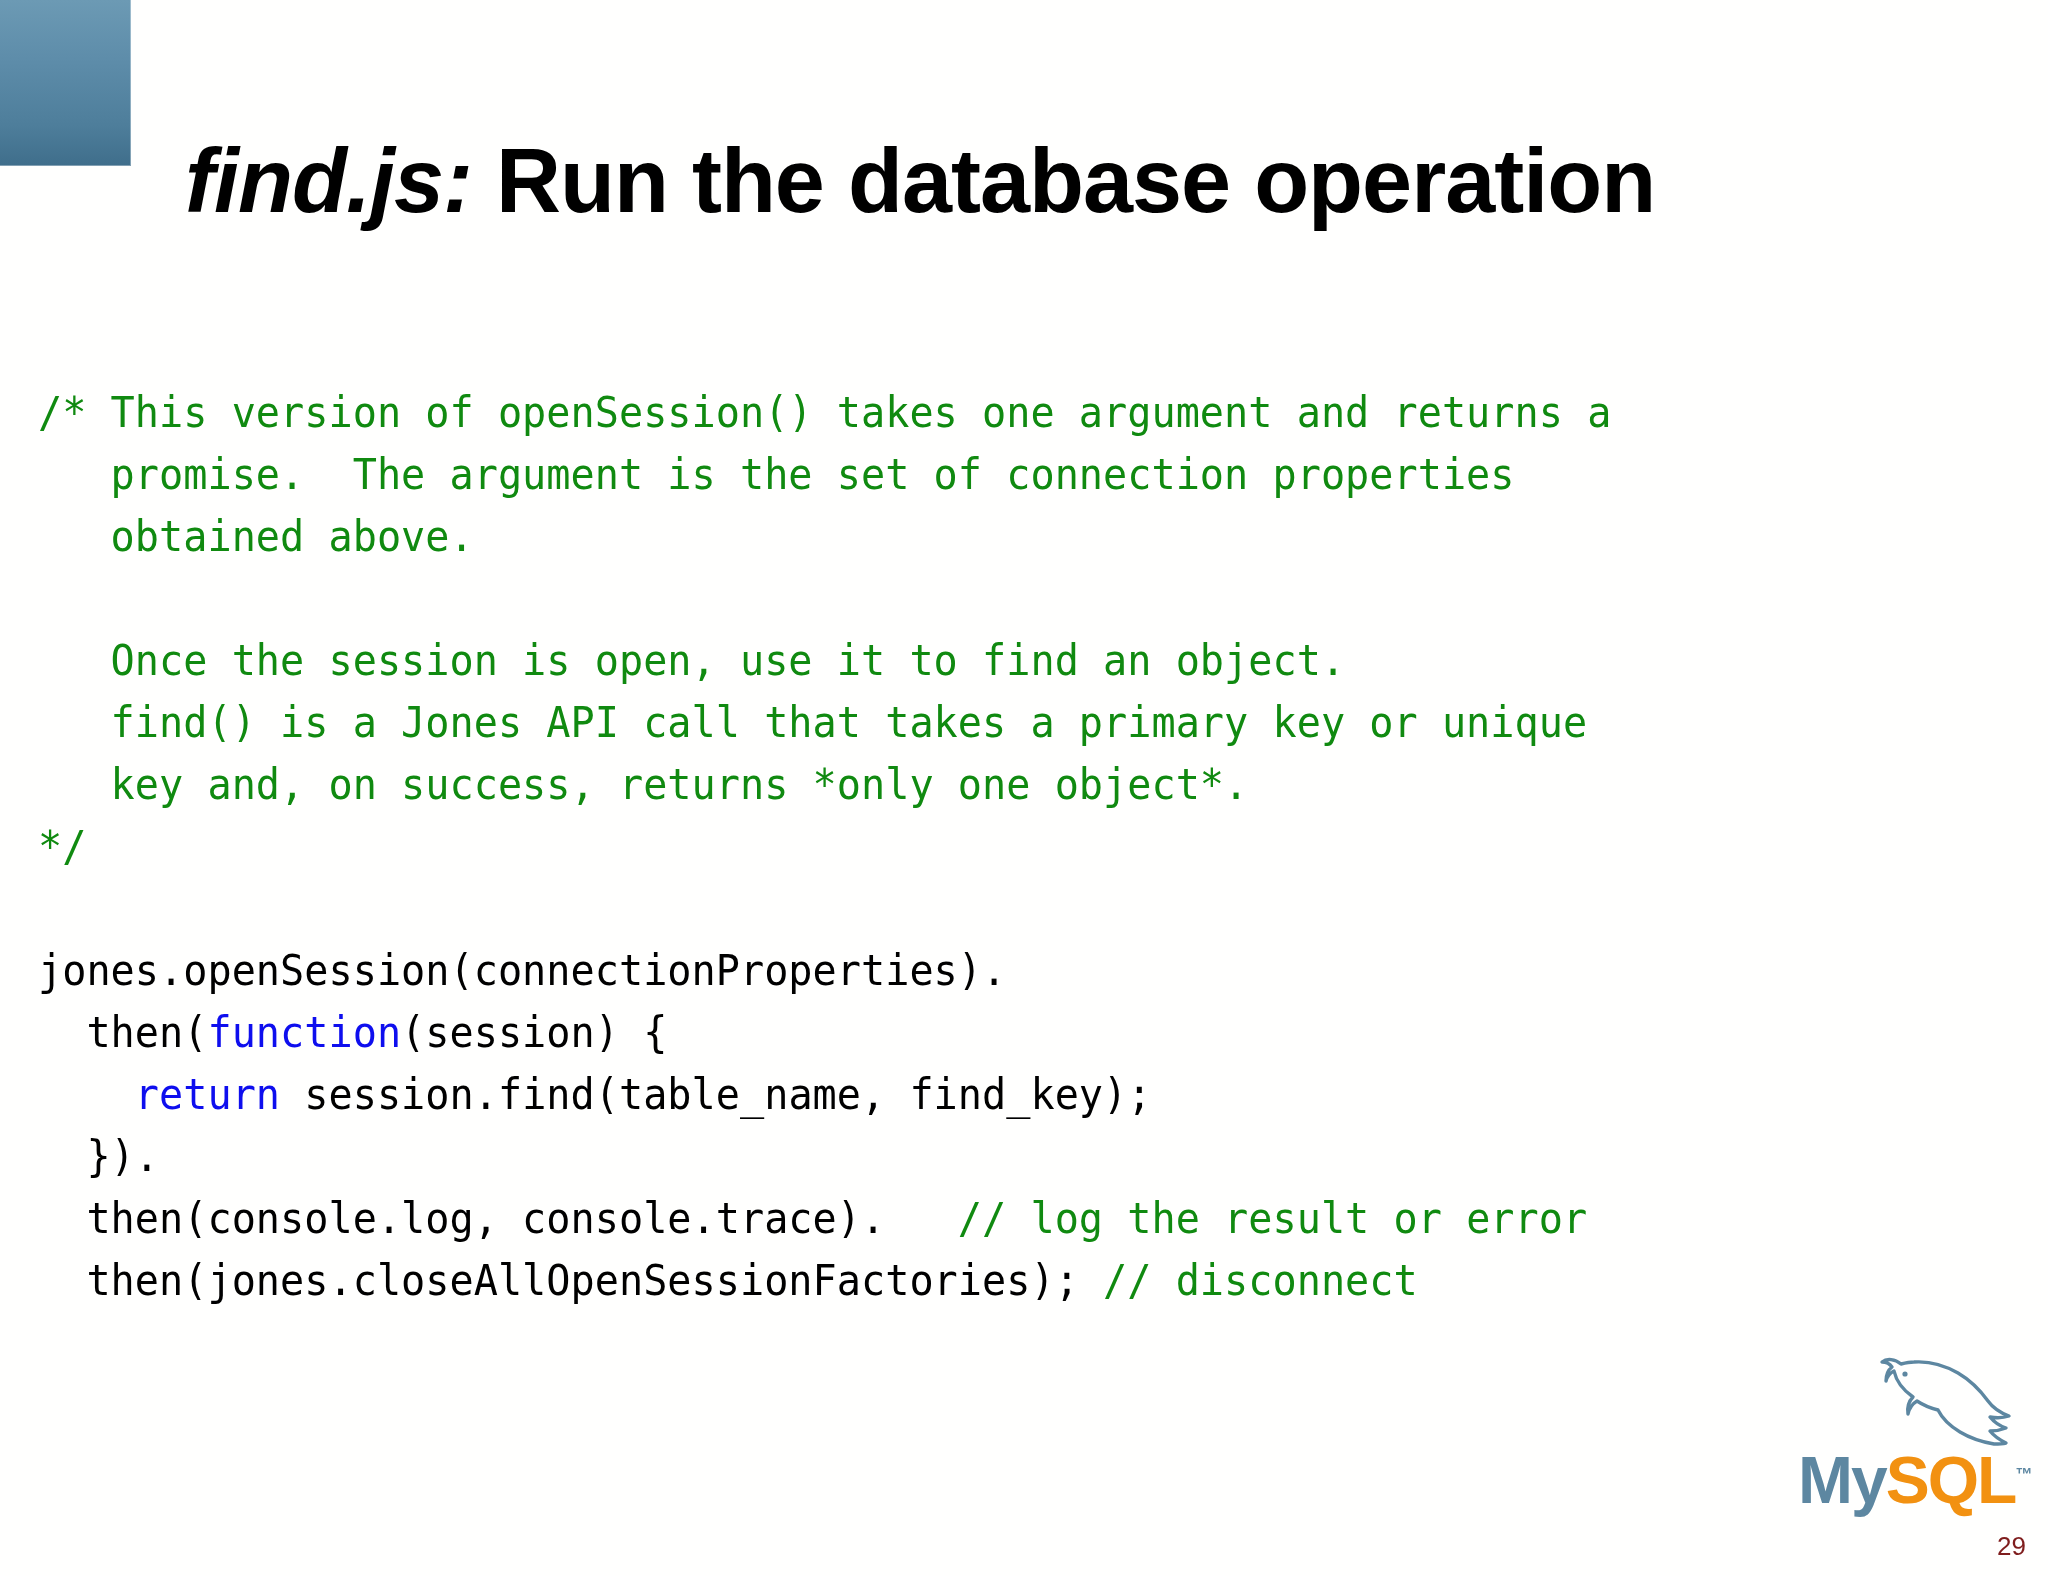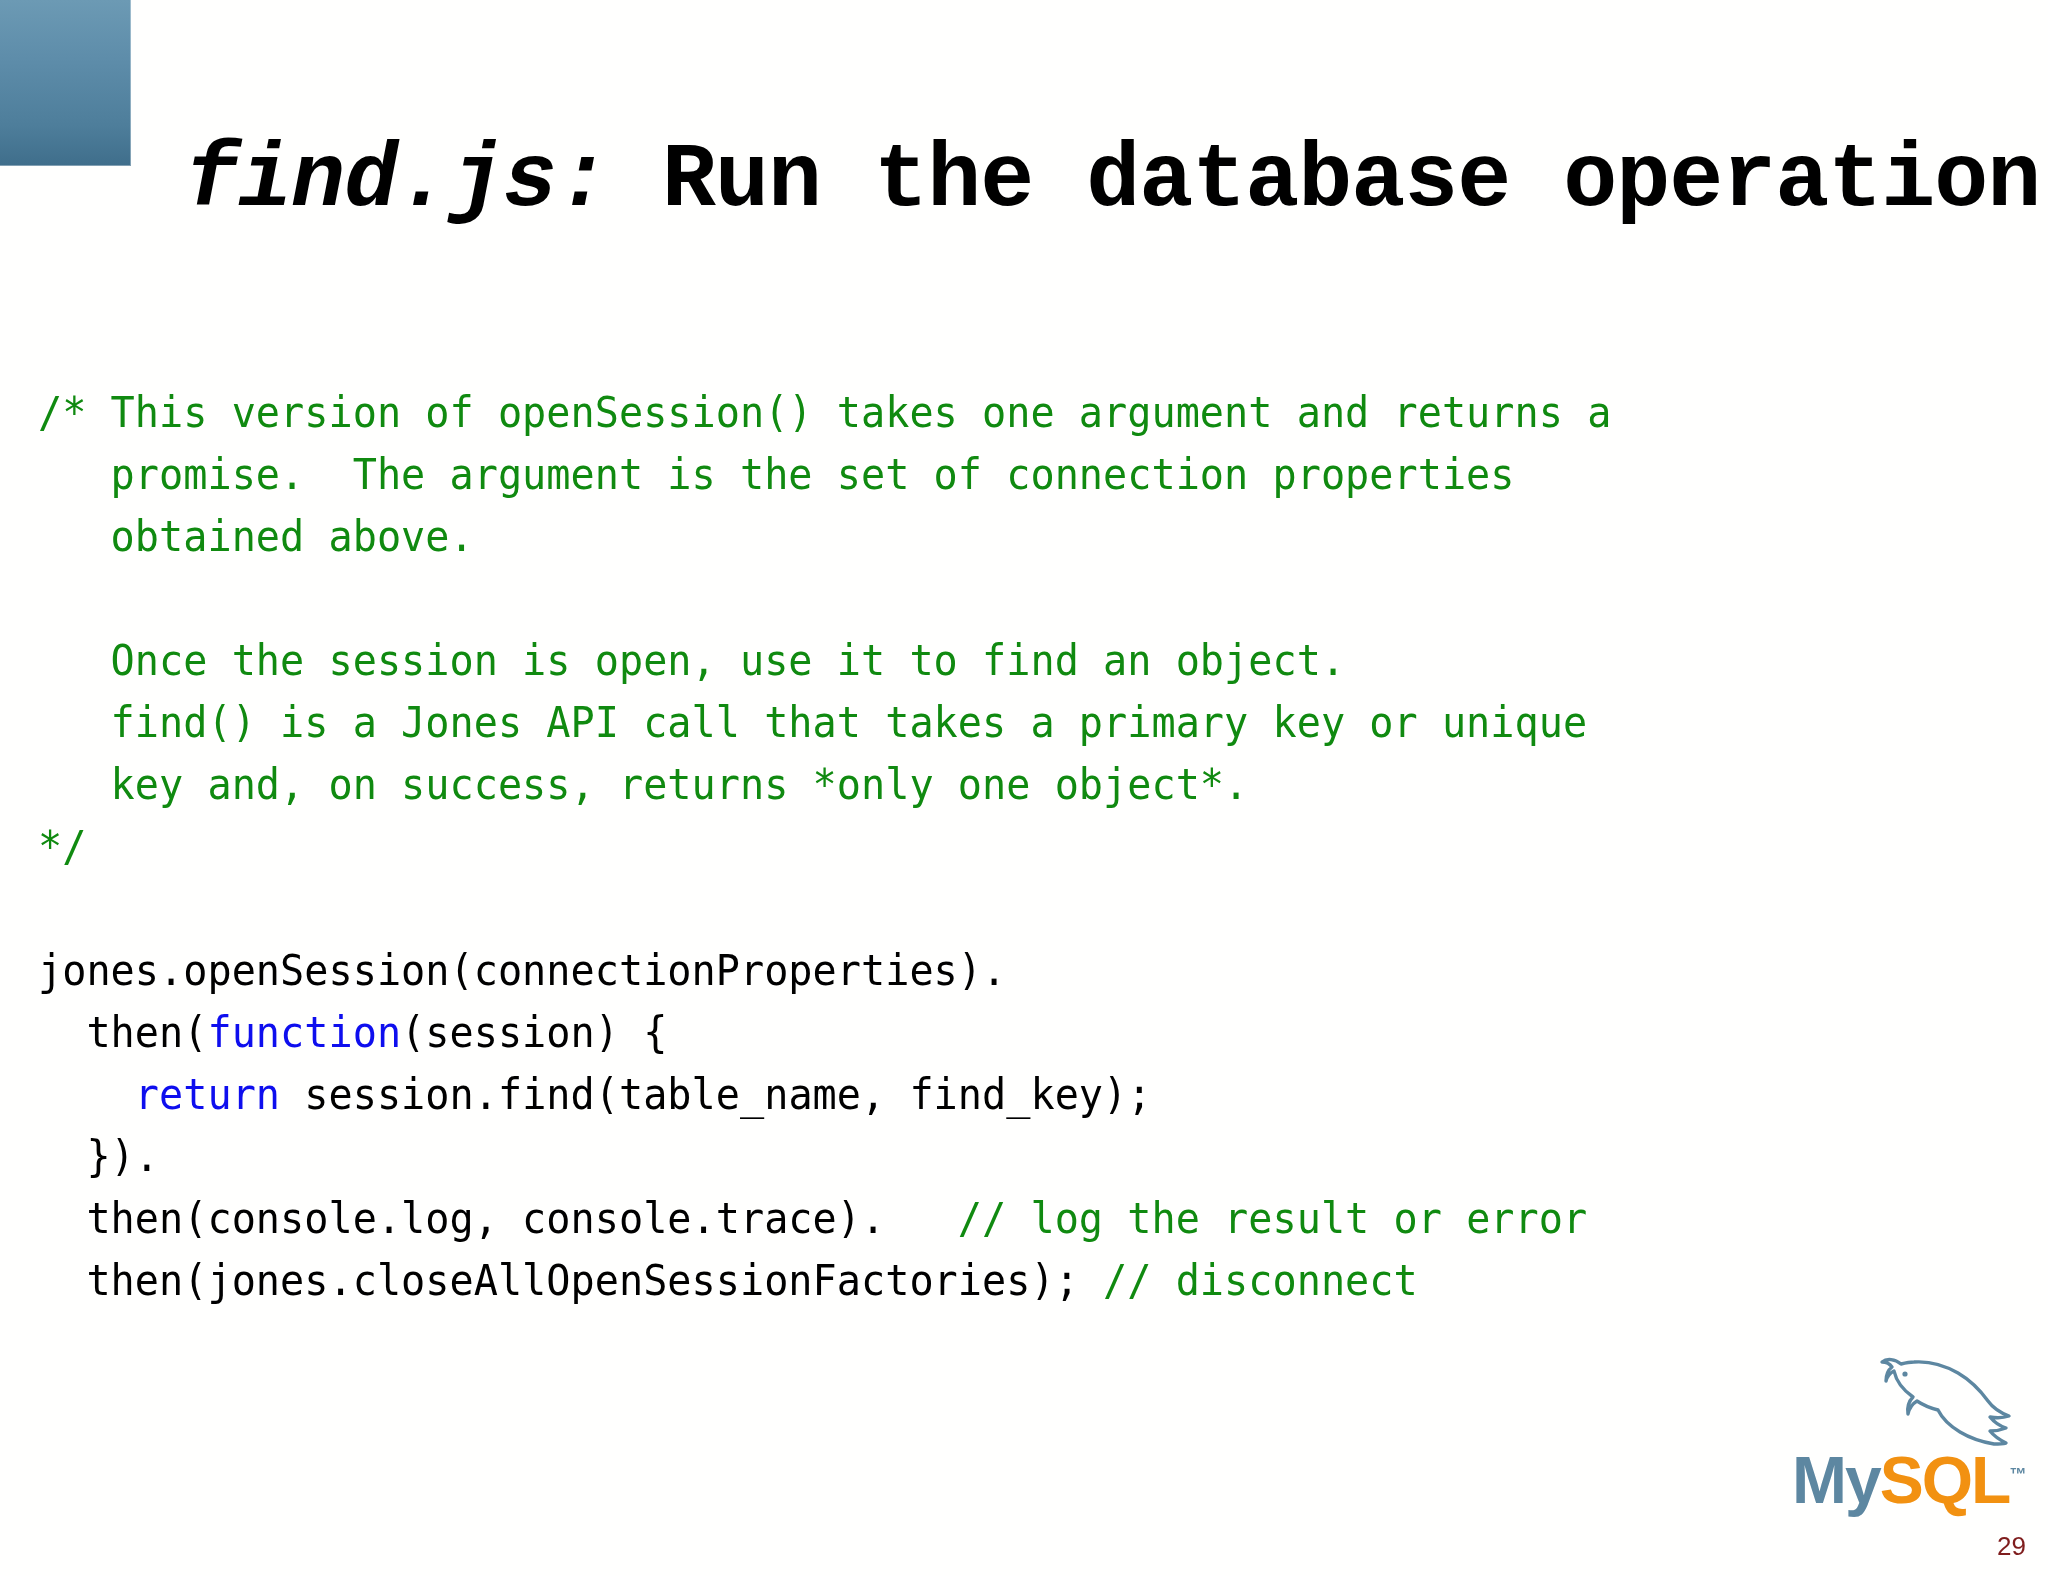--- a/index.html
+++ b/index.html
@@ -33,21 +33,21 @@
     position: absolute;
     left: 185px;
     top: 76px;
     width: 1800px;
     font-size: 90px;
     font-weight: bold;
     color: #000000;
     letter-spacing: -1px;
     line-height: 1.0;
     white-space: nowrap;
-    font-family: Liberation Mono, monospace;
+    font-family: Liberation Sans, sans-serif;
   }
   #slide-title .em {
     font-style: italic;
     font-weight: bold;
   }
 
   
   #code-block {
     position: absolute;
     left: 38px;
@@ -85,21 +85,21 @@
   }
   #mysql-logo .dolphin {
     position: absolute;
     left: 78px;
     top: 0px;
     width: 152px;
     height: 108px;
   }
   #mysql-logo .wordmark {
     position: absolute;
-    left: 0px;
+    left: 6px;
     top: 92px;
     width: 232px;
     height: 70px;
     font-family: "Liberation Sans", sans-serif;
     font-size: 66px;
     font-weight: bold;
     letter-spacing: -2px;
     line-height: 70px;
     white-space: nowrap;
   }

